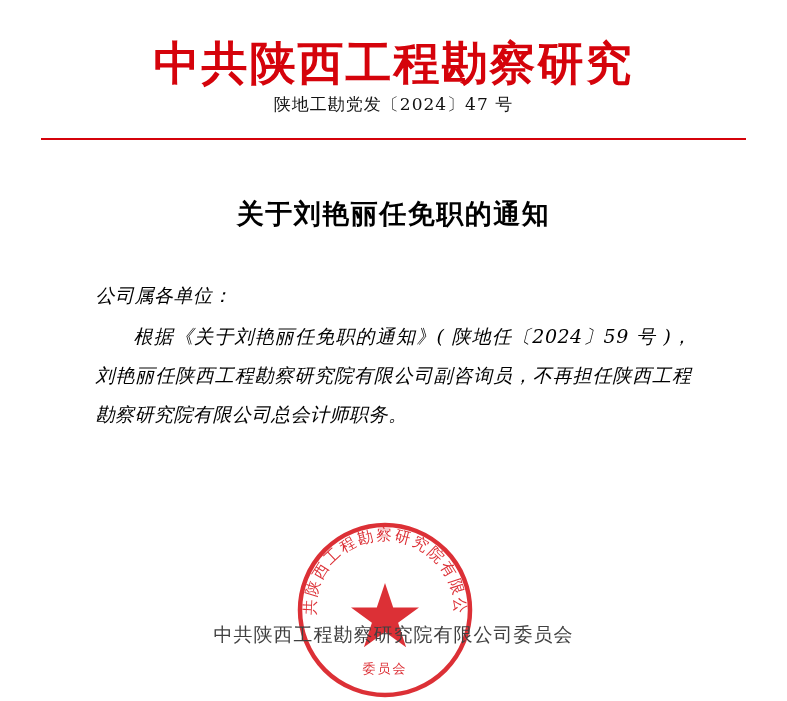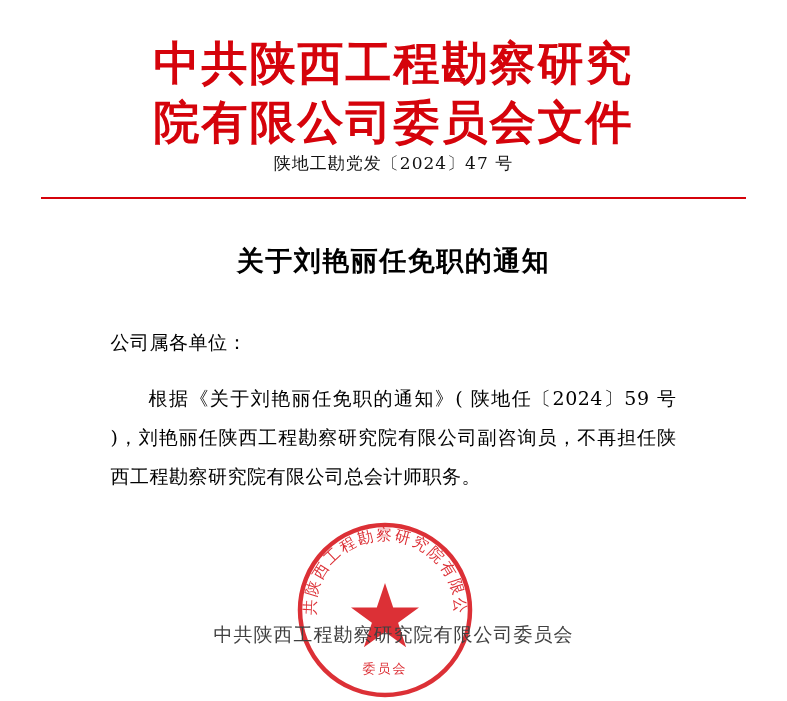--- a/index.html
+++ b/index.html
@@ -49,41 +49,42 @@
   
   .red-rule {
     margin: 22px auto 0 auto;
     width: 705px;
     height: 2.5px;
     background: #d5030b;
   }
 
   
   .doc-title {
-    margin-top: 44px;
+    margin-top: 56px;
     text-align: center;
     font-size: 27px;
     font-weight: 700;
     letter-spacing: 1.5px;
     color: #000;
   }
 
   
   .body-block {
     margin: 44px auto 0 auto;
     width: 600px;
     font-size: 19px;
     line-height: 2.05;
     letter-spacing: 0.5px;
     text-align: justify;
     text-justify: inter-ideograph;
     color: #000;
   }
   .body-para {
-    margin: 17px;
+    margin: 2px;
+    font-style: italic;
   }
   .body-para.indent {
     text-indent: 2em;
   }
 
   
   .signature {
     position: absolute;
     left: 0;
     right: 0;
@@ -118,21 +119,20 @@
     opacity: 0.82;
   }
 </style>
 </head>
 <body>
 
 <div class="page">
 
   <div class="masthead">
     <div class="masthead-line">中共陕西工程勘察研究</div>
-    <div class="masthead-line">院有限公司委员会文件</div>
   </div>
 
   <div class="doc-number">陕地工勘党发〔2024〕47 号</div>
 
   <div class="red-rule"></div>
 
   <div class="doc-title">关于刘艳丽任免职的通知</div>
 
   <div class="body-block">
     <p class="body-para">公司属各单位：</p>

